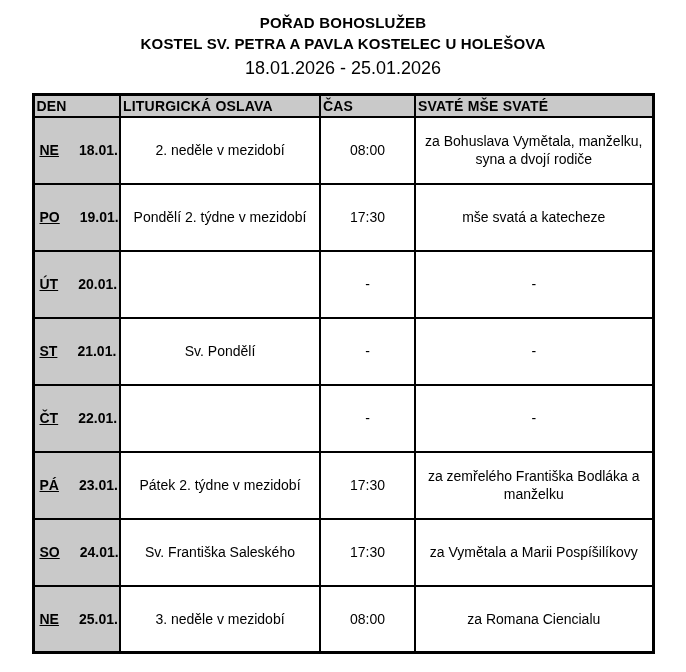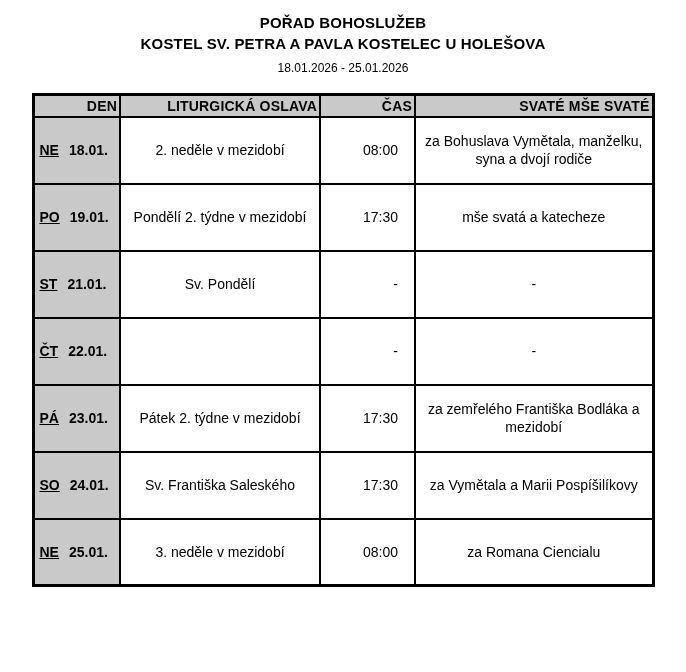--- a/index.html
+++ b/index.html
@@ -24,21 +24,21 @@
     padding-top: 12px;
     text-align: center;
   }
   .title-line {
     font-size: 15px;
     font-weight: bold;
     line-height: 21px;
     letter-spacing: 0.2px;
   }
   .date-line {
-    font-size: 12px;
+    font-size: 18px;
     font-weight: normal;
     line-height: 18px;
     margin-top: 5px;
   }
   table.schedule {
     border-collapse: collapse;
     table-layout: fixed;
     width: 620px;
     margin: 16px auto 0 auto;
     border: 3px solid var(--border);
@@ -47,39 +47,39 @@
   table.schedule td {
     border: 2px solid var(--border);
     vertical-align: middle;
     font-size: 14px;
     overflow: hidden;
   }
   thead th {
     background: var(--gray);
     height: 22px;
     font-weight: bold;
-    text-align: right;
+    text-align: left;
     padding: 0 2px;
     letter-spacing: 0.2px;
   }
   tbody tr { height: 67px; }
   td.day-cell {
     background: var(--gray);
     font-weight: bold;
     padding-left: 5px;
     white-space: nowrap;
   }
   td.day-cell .day-abbrev { display: inline-block; text-decoration: underline; }
-  td.day-cell .day-date { display: inline-block; margin-left: 10px; }
+  td.day-cell .day-date { display: inline-block; margin-left: 20px; }
   td.center-cell {
     text-align: center;
     line-height: 18px;
   }
   td.celebration-cell { padding: 2px 10px; }
-  td.time-cell { padding: 2px 16px; text-align: right; }
+  td.time-cell { padding: 2px 16px; }
   td.intention-cell { padding: 8px 8px; }
 </style>
 </head>
 <body>
 
 <div class="titles">
   <div class="title-line">POŘAD BOHOSLUŽEB</div>
   <div class="title-line">KOSTEL SV. PETRA A PAVLA KOSTELEC U HOLEŠOVA</div>
   <div class="date-line">18.01.2026 - 25.01.2026</div>
 </div>
@@ -106,36 +106,42 @@
         <td class="center-cell time-cell">08:00</td>
         <td class="center-cell intention-cell">za Bohuslava Vymětala, manželku, syna a dvojí rodiče</td>
       </tr>
       <tr>
         <td class="day-cell"><span class="day-abbrev">PO</span><span class="day-date">19.01.</span></td>
         <td class="center-cell celebration-cell">Pondělí 2. týdne v mezidobí</td>
         <td class="center-cell time-cell">17:30</td>
         <td class="center-cell intention-cell">mše svatá a katecheze</td>
       </tr>
       <tr>
+        <td class="day-cell"><span class="day-abbrev">ÚT</span><span class="day-date">20.01.</span></td>
+        <td class="center-cell celebration-cell"></td>
+        <td class="center-cell time-cell">-</td>
+        <td class="center-cell intention-cell">-</td>
+      </tr>
+      <tr>
         <td class="day-cell"><span class="day-abbrev">ST</span><span class="day-date">21.01.</span></td>
         <td class="center-cell celebration-cell">Sv. Pondělí</td>
         <td class="center-cell time-cell">-</td>
         <td class="center-cell intention-cell">-</td>
       </tr>
       <tr>
         <td class="day-cell"><span class="day-abbrev">ČT</span><span class="day-date">22.01.</span></td>
         <td class="center-cell celebration-cell"></td>
         <td class="center-cell time-cell">-</td>
         <td class="center-cell intention-cell">-</td>
       </tr>
       <tr>
         <td class="day-cell"><span class="day-abbrev">PÁ</span><span class="day-date">23.01.</span></td>
         <td class="center-cell celebration-cell">Pátek 2. týdne v mezidobí</td>
         <td class="center-cell time-cell">17:30</td>
-        <td class="center-cell intention-cell">za zemřelého Františka Bodláka a mezidobí</td>
+        <td class="center-cell intention-cell">za zemřelého Františka Bodláka a manželku</td>
       </tr>
       <tr>
         <td class="day-cell"><span class="day-abbrev">SO</span><span class="day-date">24.01.</span></td>
         <td class="center-cell celebration-cell">Sv. Františka Saleského</td>
         <td class="center-cell time-cell">17:30</td>
         <td class="center-cell intention-cell">za Vymětala a Marii Pospíšilíkovy</td>
       </tr>
       <tr>
         <td class="day-cell"><span class="day-abbrev">NE</span><span class="day-date">25.01.</span></td>
         <td class="center-cell celebration-cell">3. neděle v mezidobí</td>

